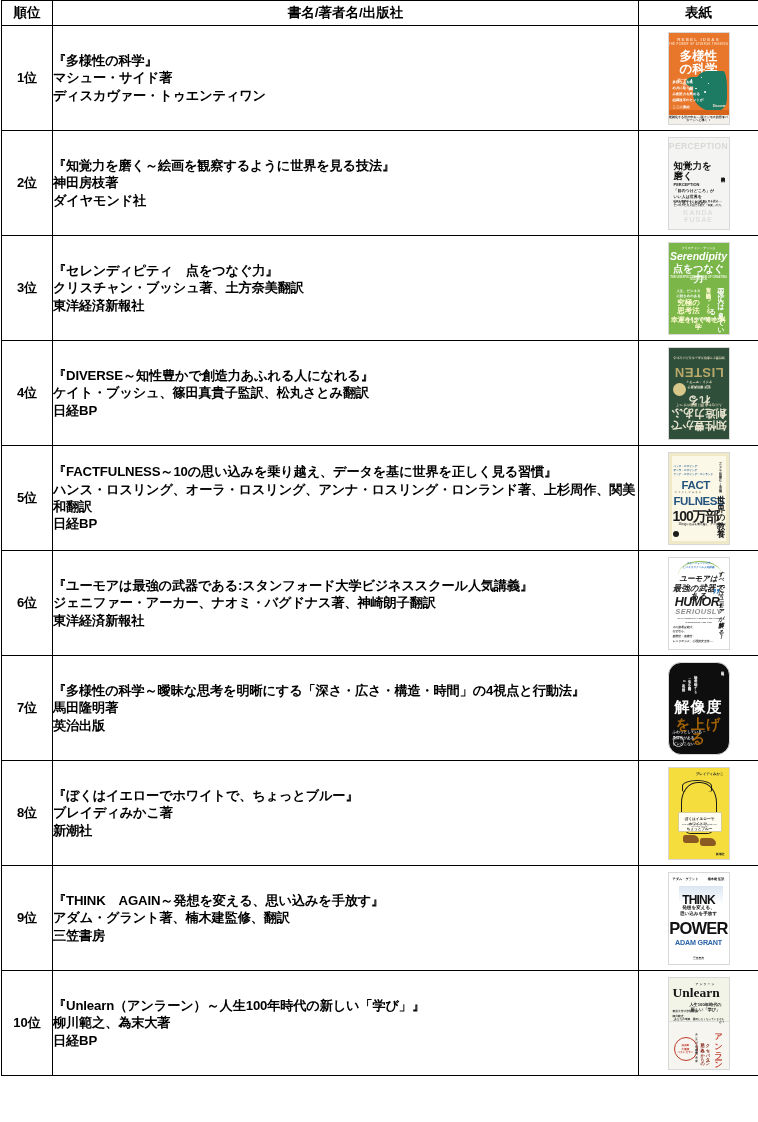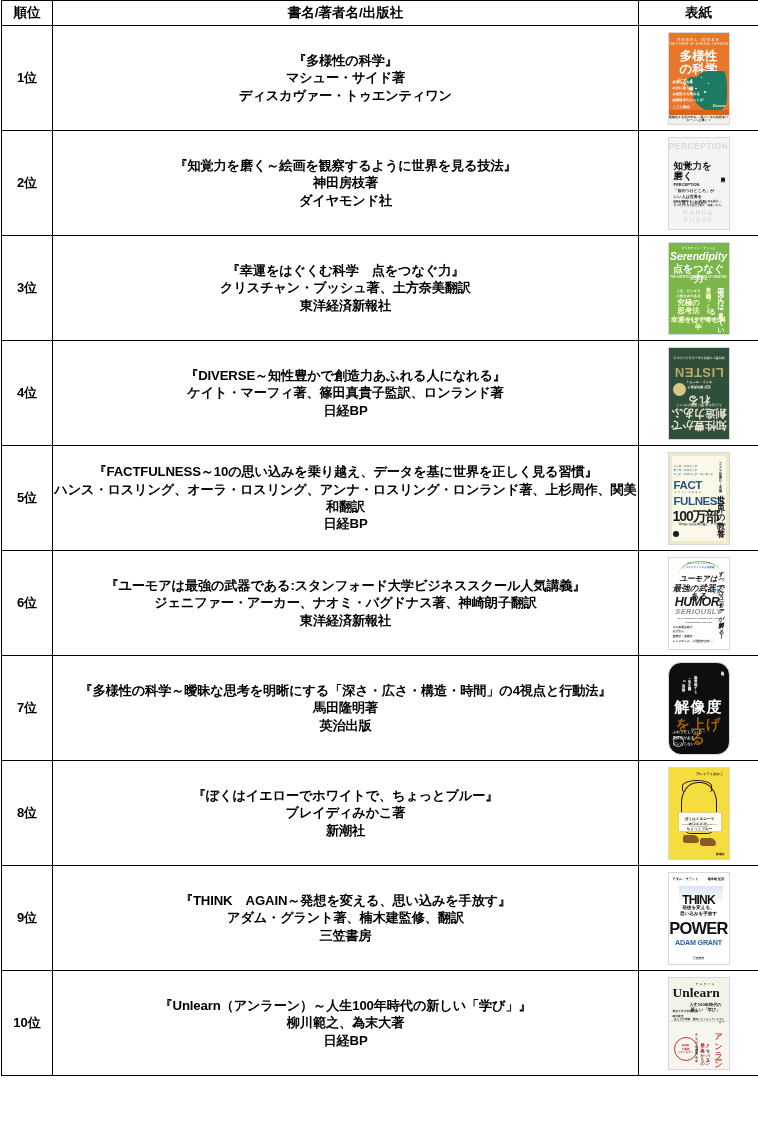--- a/index.html
+++ b/index.html
@@ -82,21 +82,21 @@
   td.book-cell {
     padding: 0 0 0 8px;
     vertical-align: middle;
   }
   .book-lines {
     font-size: 13.2px;
     font-weight: bold;
     line-height: 1.32;
     letter-spacing: -0.15px;
   }
-  .book-line { white-space: normal; text-align: center; }
+  .book-line { white-space: normal; }
 
   td.cover-cell {
     text-align: center;
     vertical-align: middle;
   }
 
   
   .cover {
     width: 62px;
     height: 93px;
@@ -175,21 +175,21 @@
   .cv4 .seal { position: absolute; right: 4px; top: 43px; width: 13px; height: 13px; border-radius: 50%; background: #d8c88a; }
   .cv4 .auth { top: 50px; font-size: 3.2px; color: #e8e4d0; line-height: 1.6; }
   .cv4 .en { bottom: 18px; font-size: 13px; color: #b8a96a; letter-spacing: .5px; }
   .cv4 .bot { bottom: 8px; font-size: 3px; color: #cfc9ac; }
 
   
   .cv5 { background: #efe9c8; }
   .cv5 .inner { position: absolute; left: 3px; top: 3px; right: 3px; bottom: 3px; background: #fbf8e8; }
   .cv5 .vtop { position: absolute; right: 6px; top: 6px; font-size: 3px; color: #444; writing-mode: vertical-rl; line-height: 1.6; }
   .cv5 .pretxt { top: 12px; left: 5px; text-align: left; font-size: 2.6px; color: #2a5d8f; line-height: 1.7; }
-  .cv5 .en1 { top: 27px; left: 5px; text-align: left; font-size: 11.5px; color: #25557f; letter-spacing: -0.4px; }
+  .cv5 .en1 { top: 27px; left: 13px; text-align: left; font-size: 11.5px; color: #25557f; letter-spacing: -0.4px; }
   .cv5 .jp-ruby { top: 39px; left: 6px; text-align: left; font-size: 2.4px; color: #6d6d55; letter-spacing: 1px; }
   .cv5 .en2 { top: 43px; left: 5px; text-align: left; font-size: 11.5px; color: #25557f; letter-spacing: -0.4px; }
   .cv5 .num { top: 56px; left: 4px; text-align: left; font-size: 14px; color: #1b1b1b; letter-spacing: -1px; }
   .cv5 .small { top: 71px; left: 10px; text-align: left; font-size: 2.6px; color: #333; }
   .cv5 .kyoyo { bottom: 5px; font-size: 8.5px; color: #1b1b1b; margin-left: 45px; }
   .cv5 .dot { position: absolute; left: 4px; bottom: 7px; width: 6px; height: 6px; border-radius: 50%; background: #1b1b1b; }
 
   
   .cv6 { background: #ffffff; font-style: italic; }
   .cv6 .top-ribbon { top: 4px; font-size: 2.6px; color: #3e7fbf; line-height: 1.6; }
@@ -300,33 +300,33 @@
               <div class="book-line">神田房枝著</div>
               <div class="book-line">ダイヤモンド社</div>
             </div>
           </td>
           <td class="cover-cell"><div class="cover cv2"><div class="txt ghost">PERCEPTION</div><div class="txt ghost2">KANDA FUSAE</div><div class="txt jtitle">知覚力を<br>磨く</div><div class="txt mid">PERCEPTION<br>「目のつけどころ」が<br>いい人は世界を<br>どう見ているのか</div><div class="side">神田房枝</div><div class="txt smalltxt">絵画を観察するように世界を見る技法──<br>ビジネスにも人生にも効く「知覚」の力。</div></div></td>
         </tr>
         <tr>
           <td class="rank-cell">3位</td>
           <td class="book-cell">
             <div class="book-lines">
-              <div class="book-line">『幸運をはぐくむ科学　点をつなぐ力』</div>
+              <div class="book-line">『セレンディピティ　点をつなぐ力』</div>
               <div class="book-line">クリスチャン・ブッシュ著、土方奈美翻訳</div>
               <div class="book-line">東洋経済新報社</div>
             </div>
           </td>
           <td class="cover-cell"><div class="cover cv3"><div class="txt eyebrow">クリスチャン・ブッシュ</div><div class="txt en">Serendipity</div><div class="txt jtitle">点をつなぐ力</div><div class="txt sub">THE UNEXPECTED POWER OF CREATING GOOD LUCK</div><div class="vert1">一流の人には見えている</div><div class="vert2">運を戦略的につくる方法</div><div class="txt mid">人生、ビジネス<br>に効きめのある</div><div class="txt big">究極の<br>思考法</div><div class="txt bot1">あらゆる人が活用できる</div><div class="txt bot2">幸運をはぐくむ科学</div></div></td>
         </tr>
         <tr>
           <td class="rank-cell">4位</td>
           <td class="book-cell">
             <div class="book-lines">
               <div class="book-line">『DIVERSE～知性豊かで創造力あふれる人になれる』</div>
-              <div class="book-line">ケイト・マーフィ著、篠田真貴子監訳、ロンランド著</div>
+              <div class="book-line">ケイト・ブッシュ、篠田真貴子監訳、松丸さとみ翻訳</div>
               <div class="book-line">日経BP</div>
             </div>
           </td>
           <td class="cover-cell"><div class="cover cv4"><div class="flip" style="position:absolute;inset:0;">
                 <div class="txt jtitle">知性豊かで<br>創造力あふれる</div>
                 <div class="txt sub">人になれる 聞く技術のすべて</div>
                 <div class="seal"></div>
                 <div class="txt auth">監訳 篠田真貴子<br>ケイト・マーフィ</div>
                 <div class="txt en">LISTEN</div>
                 <div class="txt bot">知性豊かで創造力あふれる人になれる</div>

